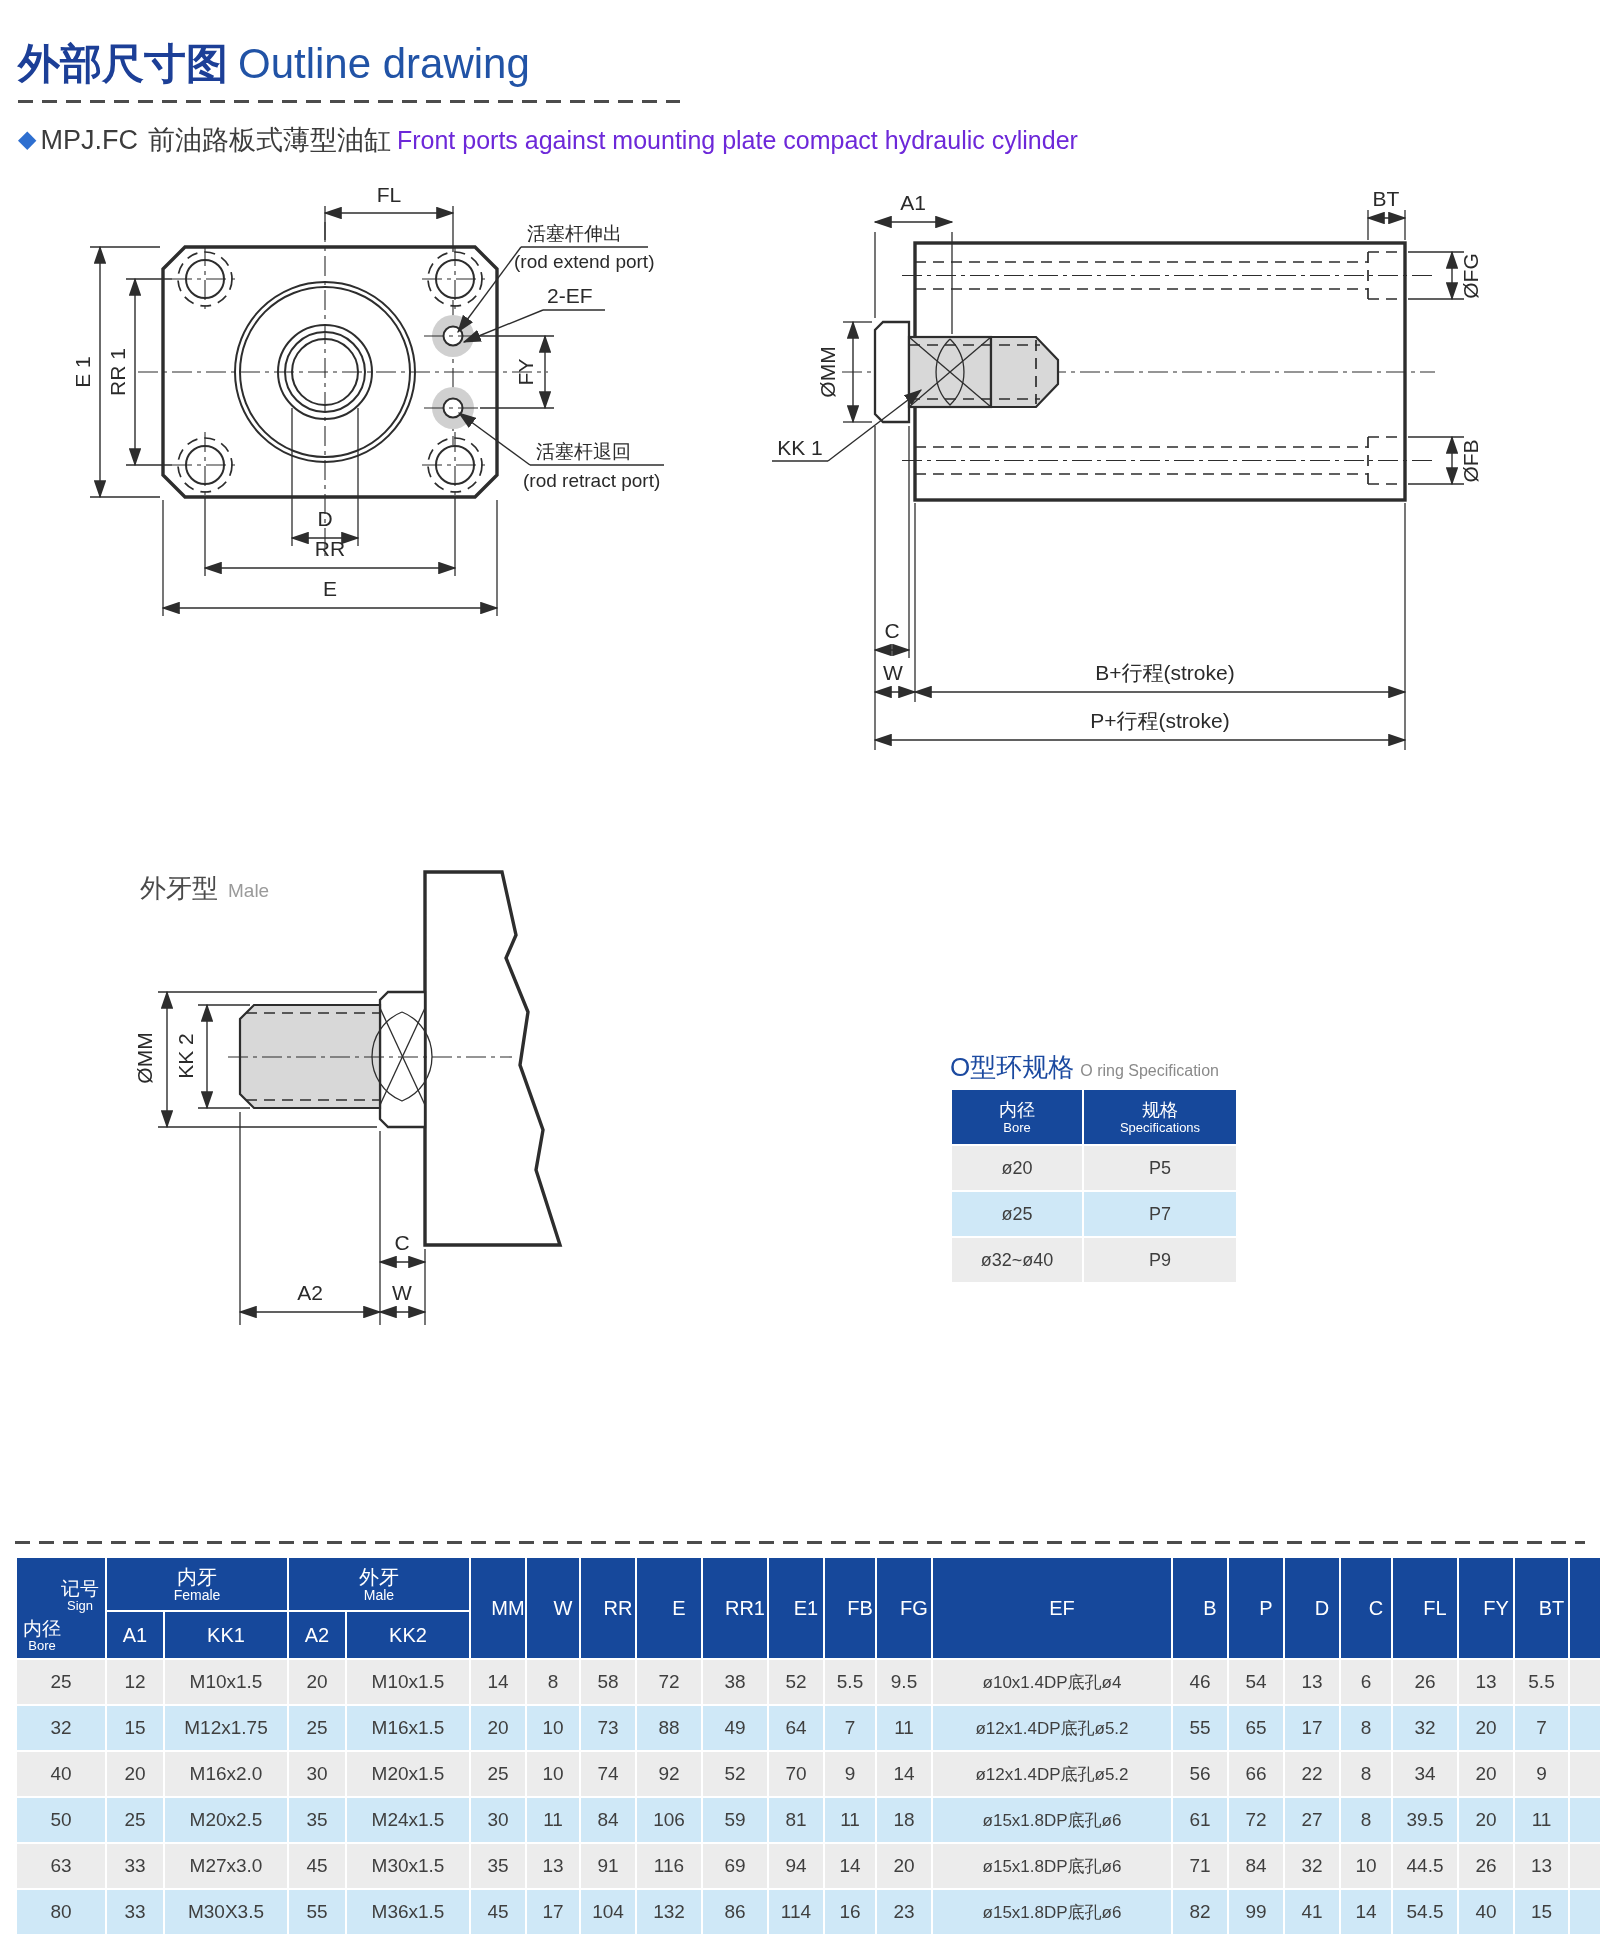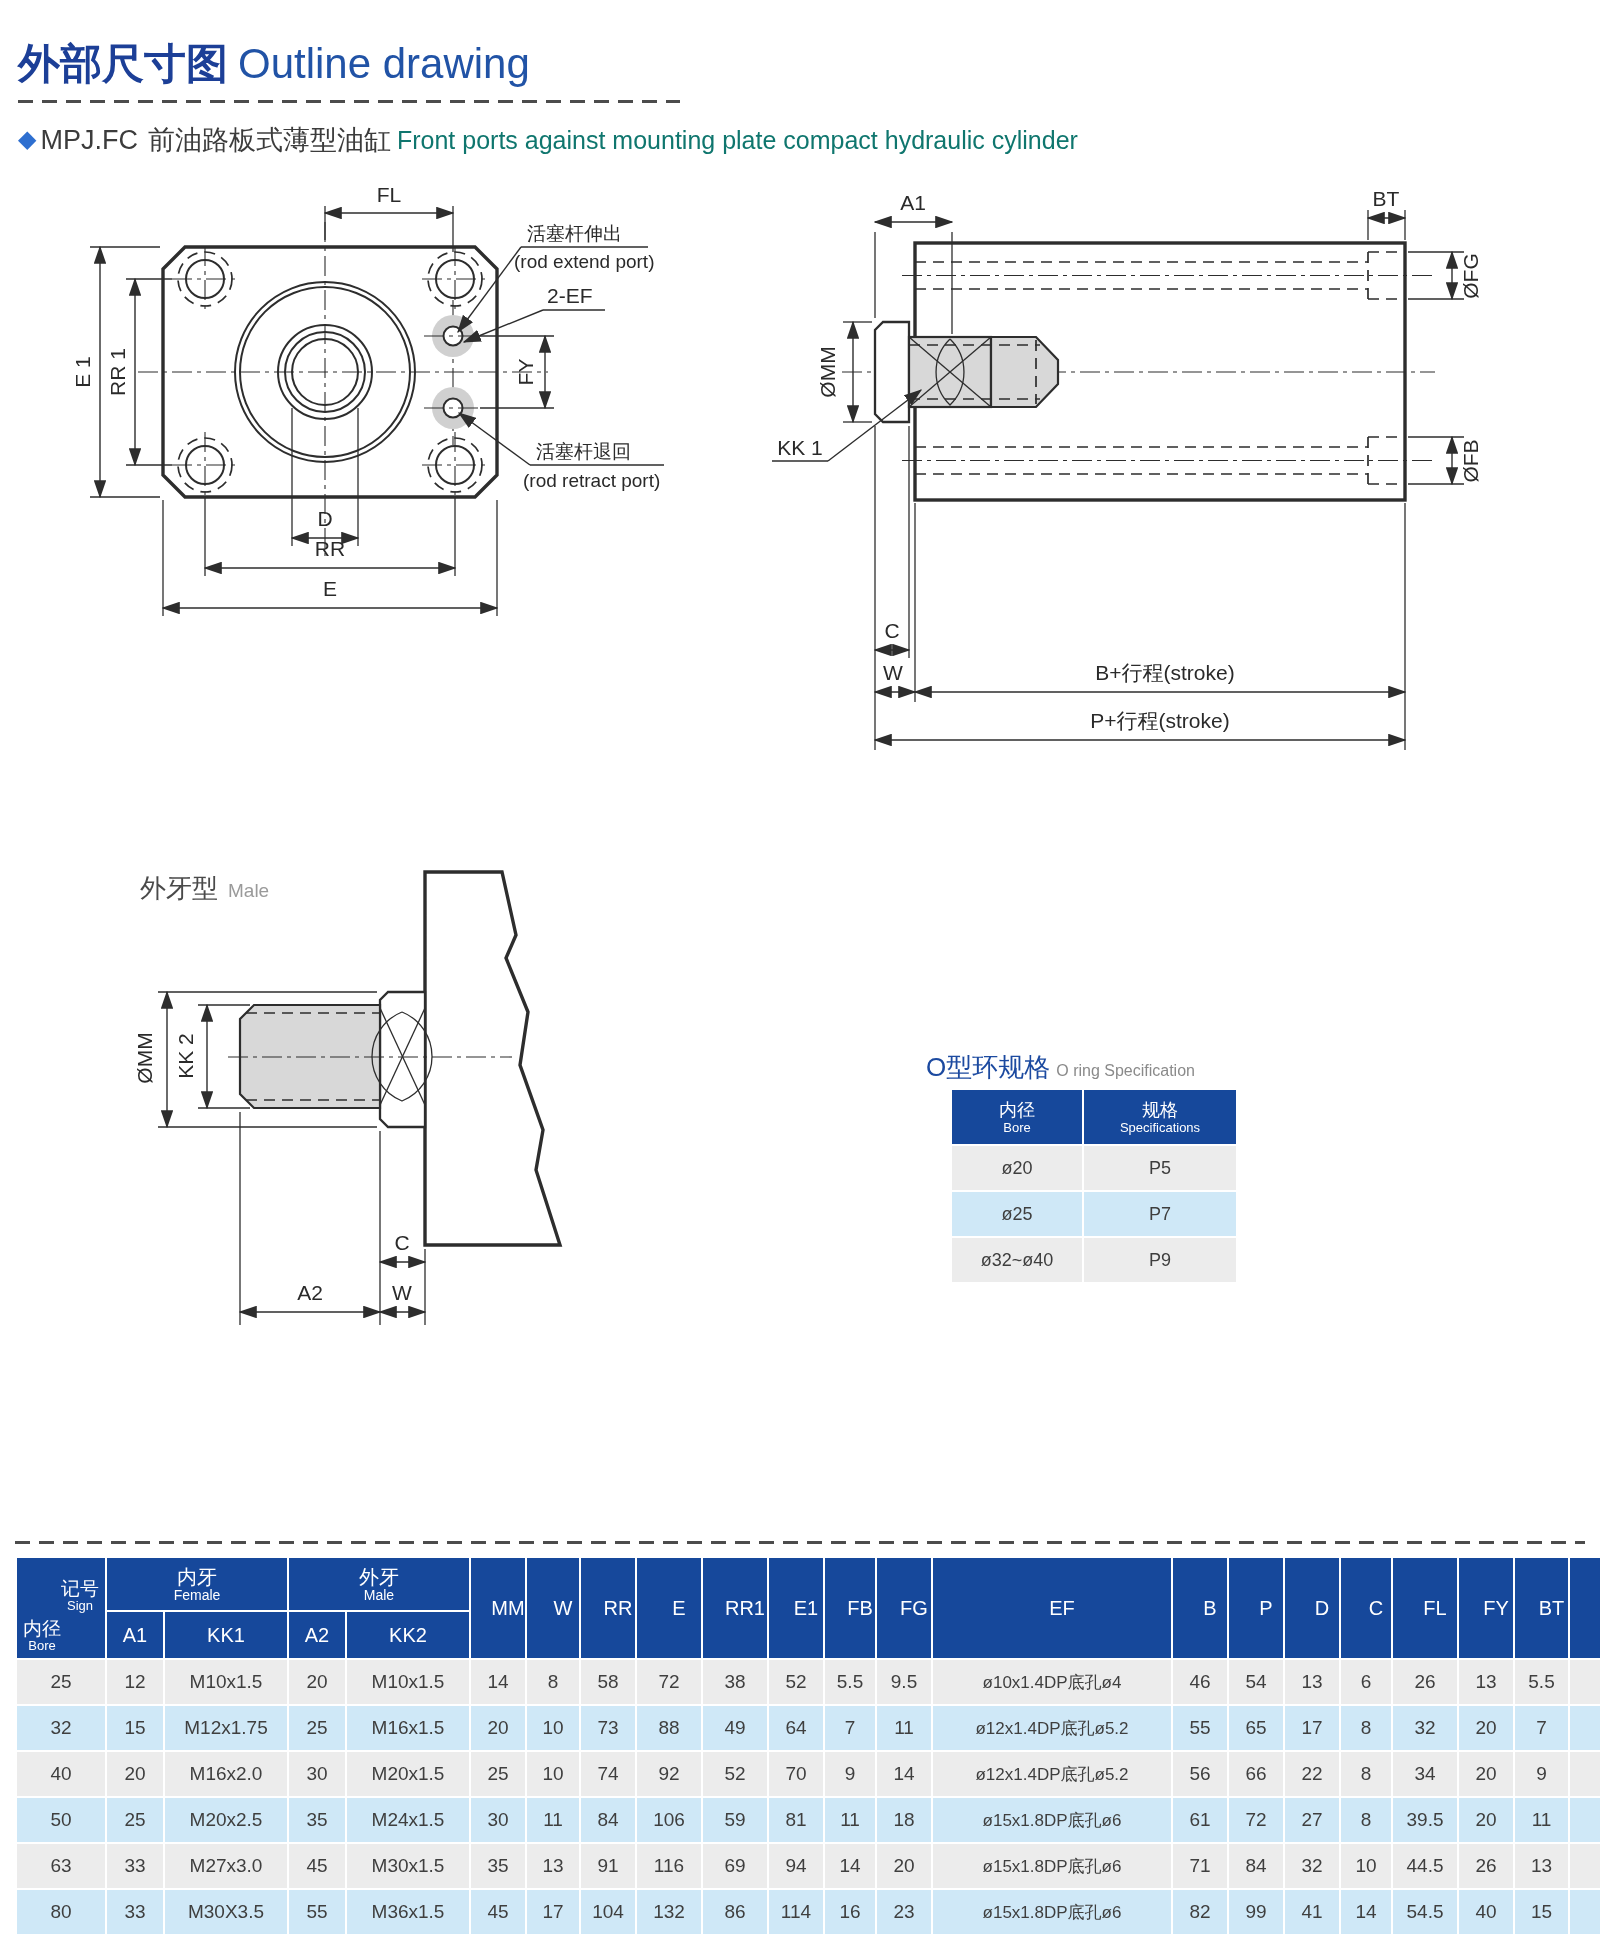--- a/index.html
+++ b/index.html
@@ -10,21 +10,21 @@
   .main-title{position:absolute;left:18px;top:36px;white-space:nowrap;}
   .main-title .cn{font-size:42px;font-weight:bold;color:#1c3f97;}
   .main-title .en{font-size:42px;color:#2153a6;margin-left:10px;}
   .dash-sep{position:absolute;height:3px;background:repeating-linear-gradient(90deg,#4c4c4c 0 15px,transparent 15px 24px);}
   .sep1{left:18px;top:100px;width:662px;}
   .sep2{left:15px;top:1541px;width:1570px;}
   .subtitle{position:absolute;left:18px;top:122px;white-space:nowrap;}
   .subtitle .diamond{color:#2e6fd0;font-size:24px;vertical-align:2px;}
   .subtitle .model{font-size:27px;color:#3c3c3c;margin-left:4px;}
   .subtitle .cn{font-size:27px;color:#3c3c3c;margin-left:10px;}
-  .subtitle .en{font-size:25px;color:#0f766e;margin-left:6px;}
+  .subtitle .en{font-size:25px;color:#6d28d9;margin-left:6px;}
 
   .spec-title{position:absolute;left:18px;top:1462px;white-space:nowrap;}
   .spec-title .cn{font-size:44px;font-weight:bold;color:#1c3f97;}
   .spec-title .en{font-size:42px;color:#2153a6;margin-left:10px;}
 
   
   #draw{position:absolute;left:0;top:0;width:1600px;height:1450px;}
   .thick{fill:#fff;stroke:#2d2d2d;stroke-width:3.4;stroke-linejoin:miter;}
   .medf{fill:#fff;stroke:#2d2d2d;stroke-width:2.3;}
   .med{fill:none;stroke:#2d2d2d;stroke-width:2;}
@@ -33,21 +33,21 @@
   .thin{fill:none;stroke:#2d2d2d;stroke-width:1.3;}
   .dash{fill:none;stroke:#2d2d2d;stroke-width:1.7;stroke-dasharray:11 7;}
   .cl{fill:none;stroke:#2d2d2d;stroke-width:1.1;stroke-dasharray:20 5 4 5;}
   .dim{fill:none;stroke:#2d2d2d;stroke-width:1.4;}
   text.dlab{font-family:"Liberation Sans",sans-serif;font-size:21px;fill:#2a2a2a;}
   text.dlab-s{font-family:"Liberation Sans",sans-serif;font-size:19px;fill:#2a2a2a;}
   text.vlab{font-family:"Liberation Sans",sans-serif;font-size:26px;fill:#4a4a4a;}
   text.vlab-en{font-family:"Liberation Sans",sans-serif;font-size:19px;fill:#9a9a9a;}
 
   
-  .oring-title{position:absolute;left:926px;top:1050px;white-space:nowrap;}
+  .oring-title{position:absolute;left:950px;top:1050px;white-space:nowrap;}
   .oring-title .cn{font-size:26px;color:#1c4aa0;}
   .oring-title .en{font-size:16px;color:#8a8a8a;margin-left:6px;}
   table.oring{position:absolute;left:950px;top:1088px;width:286px;border-collapse:collapse;table-layout:fixed;}
   table.oring th{background:#16489b;color:#fff;font-weight:normal;height:54px;border:2px solid #fff;padding:0;}
   table.oring th .h1{font-size:18px;line-height:20px;}
   table.oring th .h2{font-size:13px;line-height:15px;}
   table.oring td{height:44px;text-align:center;font-size:18px;color:#3e3e3e;border:2px solid #fff;padding:0;}
   table.oring tbody tr:nth-child(odd) td{background:#ececec;}
   table.oring tbody tr:nth-child(even) td{background:#cfe8f7;}
 

